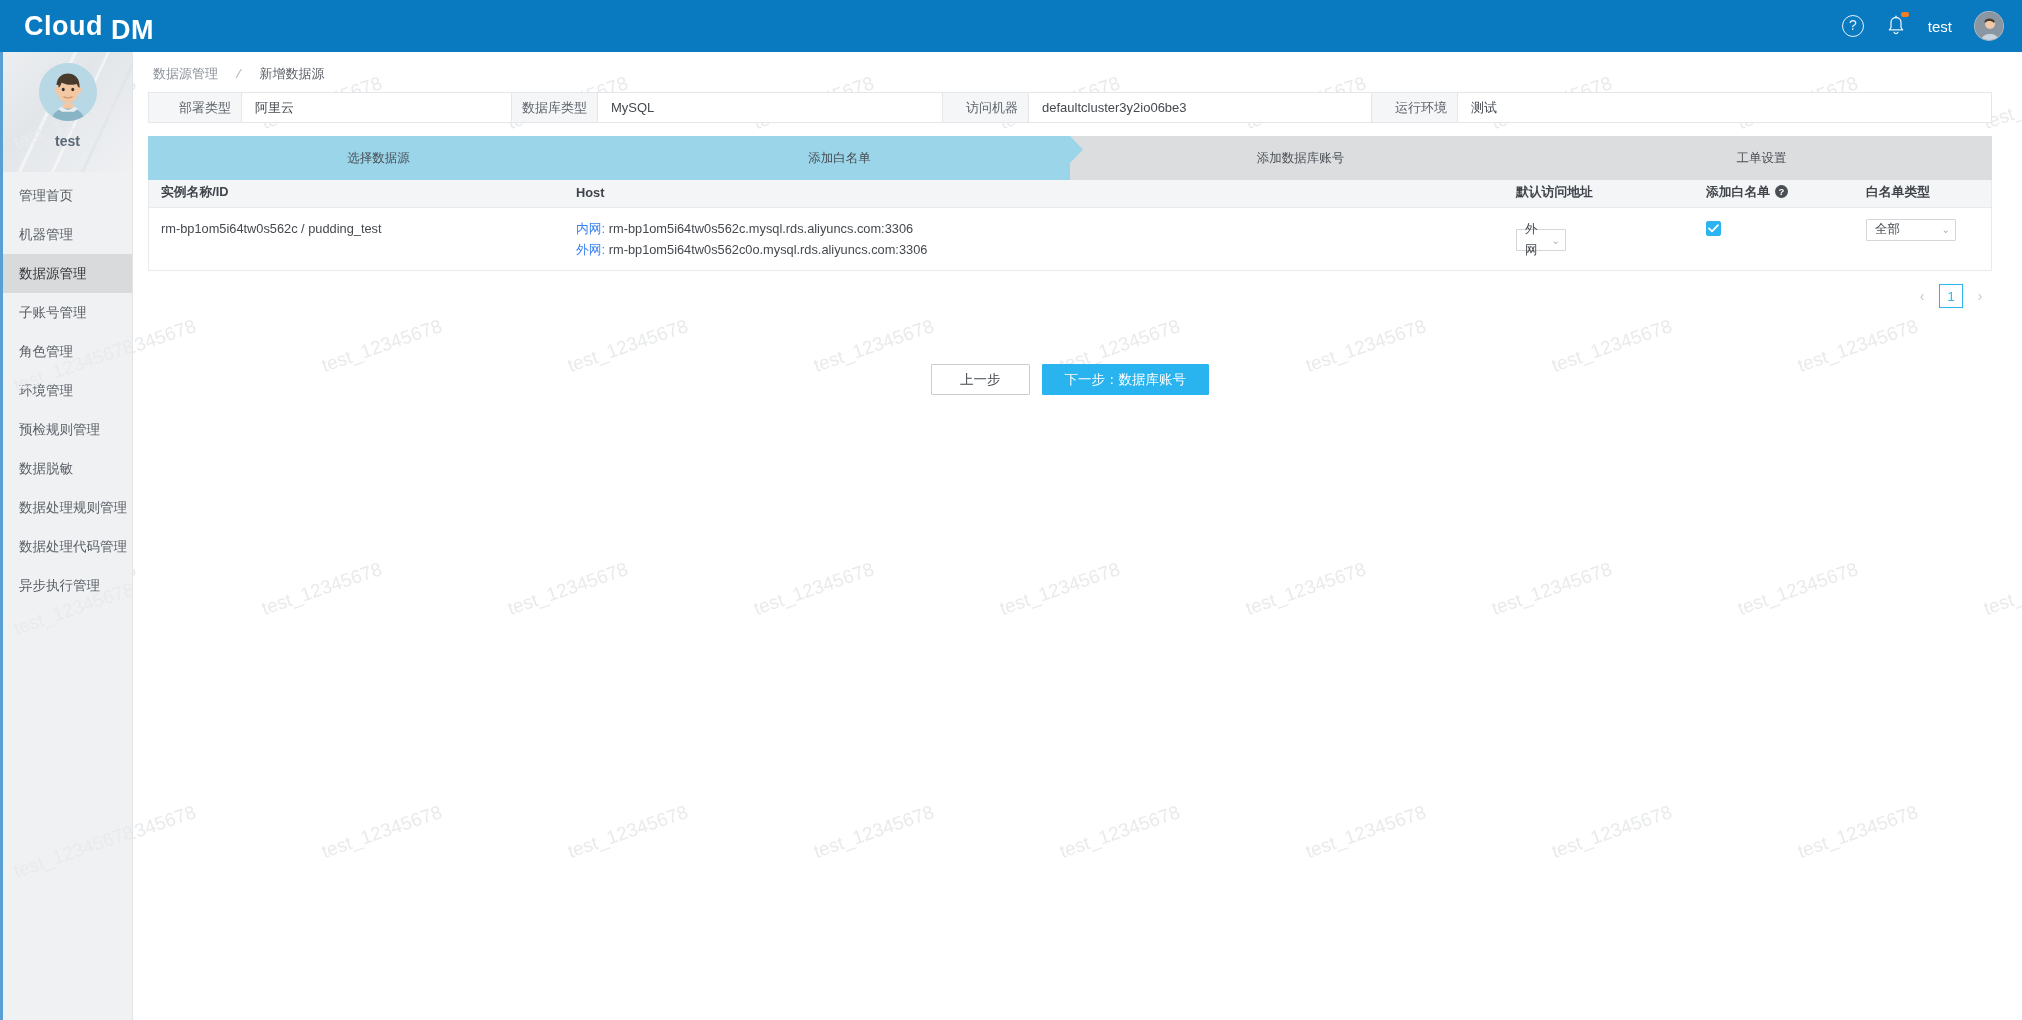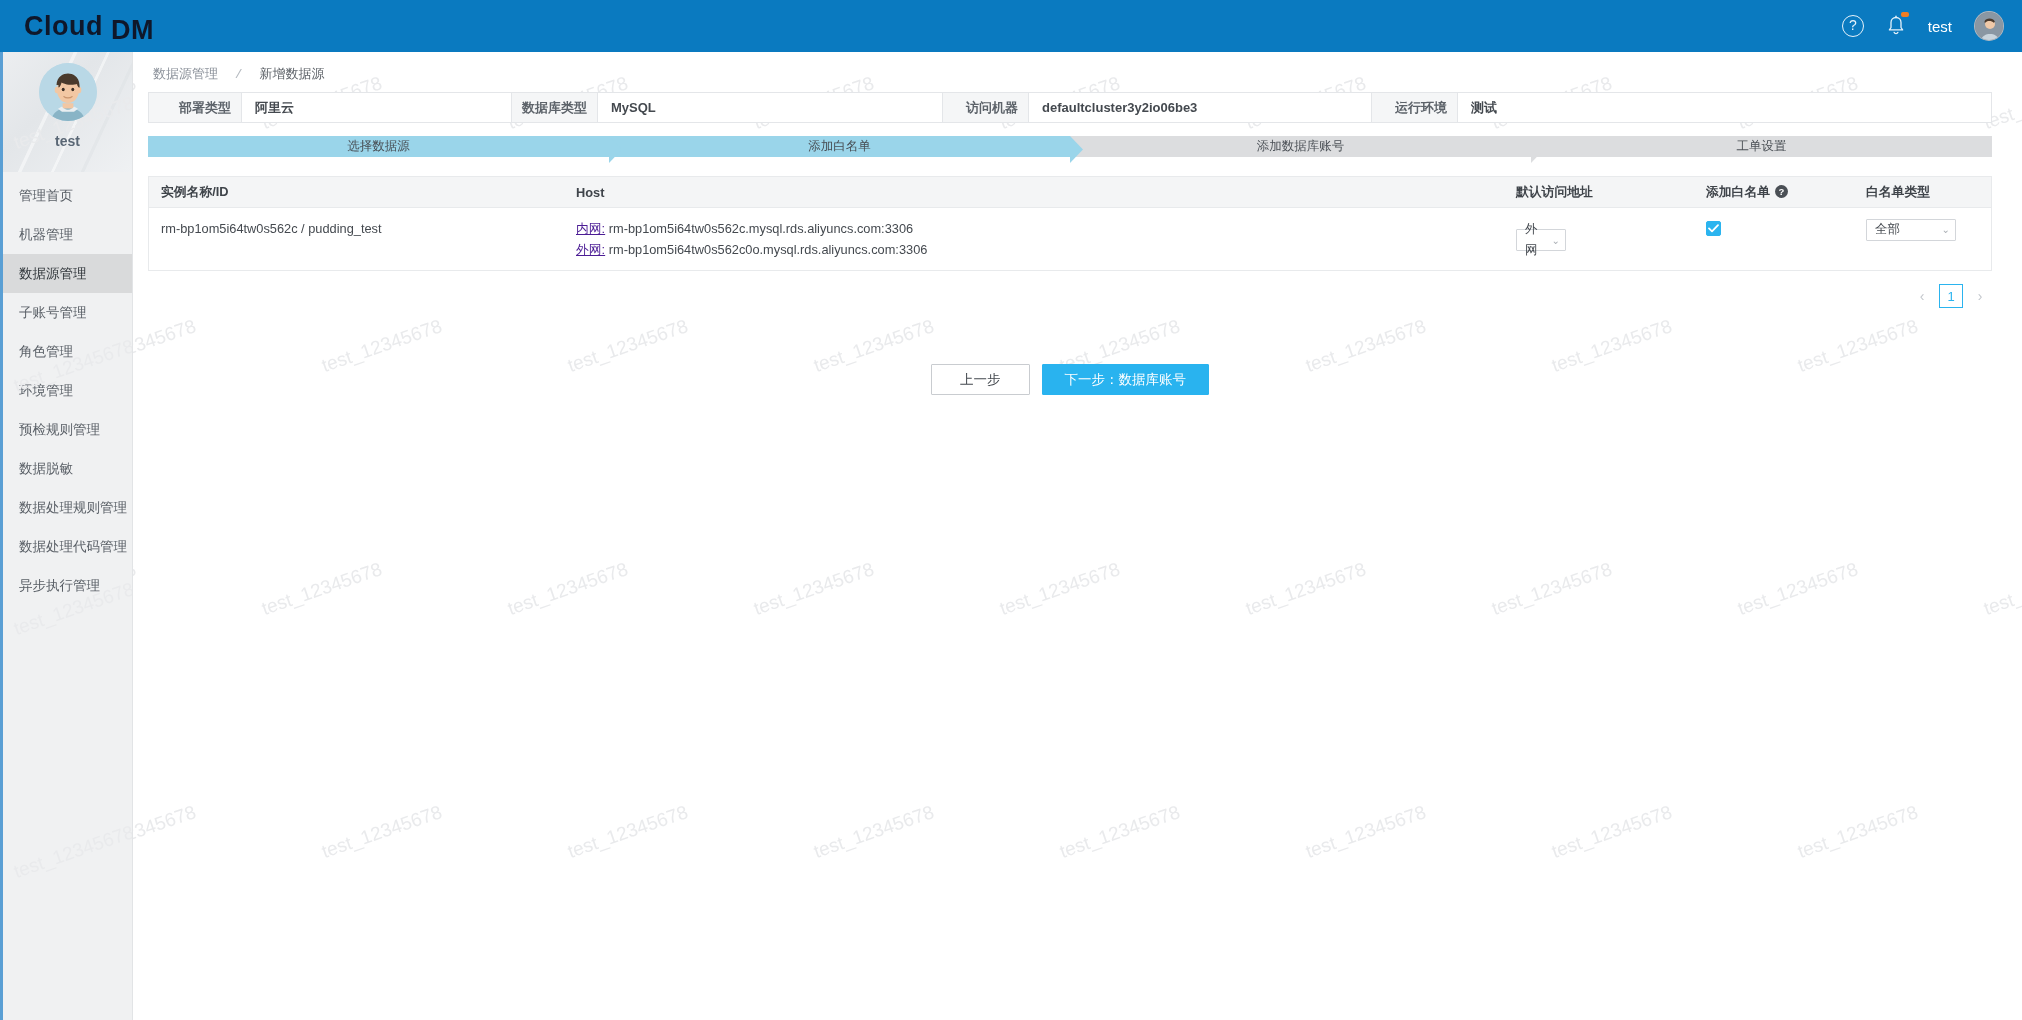--- a/index.html
+++ b/index.html
@@ -14,21 +14,21 @@
   
   .topnav {
     position: absolute; top: 0; left: 0; width: 2022px; height: 52px;
     background: #0a7ac0;
     display: flex; align-items: stretch;
     z-index: 40;
   }
   .brand {
     display: flex; align-items: center;
     padding: 0 0 0 24px; width: 158px;
-    color: #0f172a; font-size: 27px; font-weight: 700; letter-spacing: .5px;
+    color: #ffffff; font-size: 27px; font-weight: 700; letter-spacing: .5px;
   }
   .brand .dm { margin-left: 8px; margin-top: 8px; }
   .navtabs { display: flex; align-items: stretch; }
   .navtab {
     position: relative;
     display: flex; align-items: center; justify-content: center;
     padding: 0 26px;
     color: #cfe6f5; font-size: 16px; cursor: pointer;
     white-space: nowrap;
   }
@@ -125,21 +125,21 @@
     padding: 13px 5px 9px 5px; font-size: 13px; color: #8a9099; font-family: Liberation Mono, monospace;
   }
   .breadcrumb .crumb { cursor: pointer; }
   .breadcrumb .sep { margin: 0 9px; color: #b4b9bf; }
   .breadcrumb .crumb.cur { color: #5c6167; cursor: default; }
 
   
   .formrow {
     display: flex; align-items: stretch;
     border: 1px solid #e4e6e9; background: #fff;
-    height: 31px; width: 1844px; font-weight: bold;
+    height: 31px; width: 1844px;
   }
   .f-label {
     background: #f5f6f7; display: flex; align-items: center;
     justify-content: flex-end; padding: 0 10px;
     font-size: 13px; color: #5d636a; white-space: nowrap;
     border-right: 1px solid #e4e6e9;
   }
   .f-value {
     display: flex; align-items: center; padding: 0 13px;
     font-size: 13px; color: #44494f; white-space: nowrap;
@@ -153,21 +153,21 @@
   .f-lab-3 { width: 86px; }
   .f-val-3 { width: 343px; }
   .f-lab-4 { width: 86px; }
   .f-val-4 { flex: 1; }
 
   
   .steps {
     display: flex; margin-top: 13px; width: 1844px; height: 27px;
   }
   .step {
-    position: relative; flex: 1; height: 21px;
+    position: relative; flex: 1; height: 44px;
     display: flex; align-items: center; justify-content: center;
     font-size: 12.5px; color: #474c52; cursor: pointer;
   }
   .step.done { background: #9ad5ea; }
   .step.todo { background: #dcdddf; color: #4b5056; }
   .step .arrow {
     position: absolute; right: -13px; top: 0; width: 13px; height: 27px;
     z-index: 3;
   }
   .step:last-child .arrow { display: none; }
@@ -193,21 +193,21 @@
   }
   .td {
     font-size: 12.8px; color: #44494f; padding: 0 12px; line-height: 21px;
   }
   .c-name { width: 415px; }
   .c-host { width: 940px; }
   .c-addr { width: 190px; }
   .c-wl   { width: 160px; }
   .c-type { width: 130px; }
   .host-line { white-space: nowrap; }
-  .host-k { color: #4c1d95; text-decoration: underline; }
+  .host-k { color: #3b82f6; }
 
   .select {
     display: inline-flex; align-items: center; justify-content: space-between;
     height: 22px; border: 1px solid #d3d6da; background: #fff;
     font-size: 12.5px; color: #44494f; padding: 0 5px 0 8px;
     cursor: pointer; border-radius: 1px;
   }
   .select.sel-a { width: 50px; }
   .select.sel-b { width: 90px; }
   .chev { color: #a9aeb4; font-size: 10px; margin-left: 6px; }

